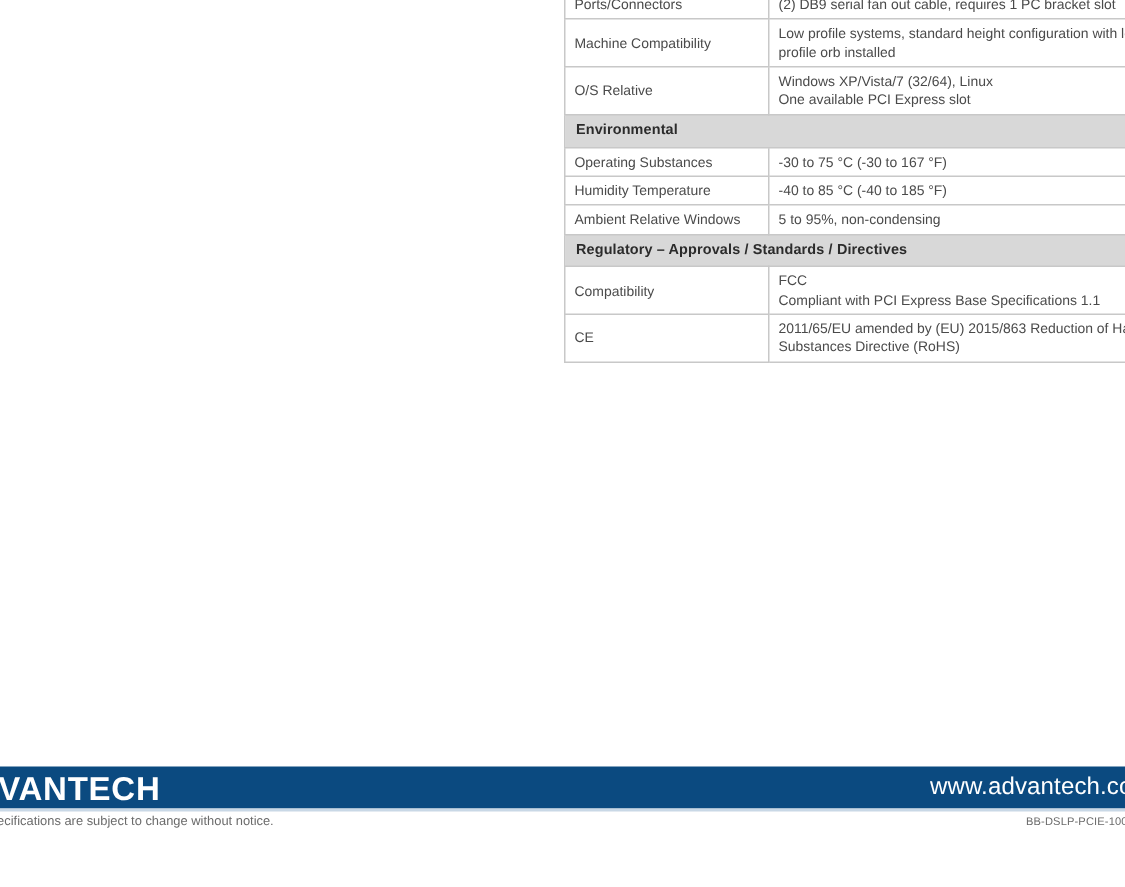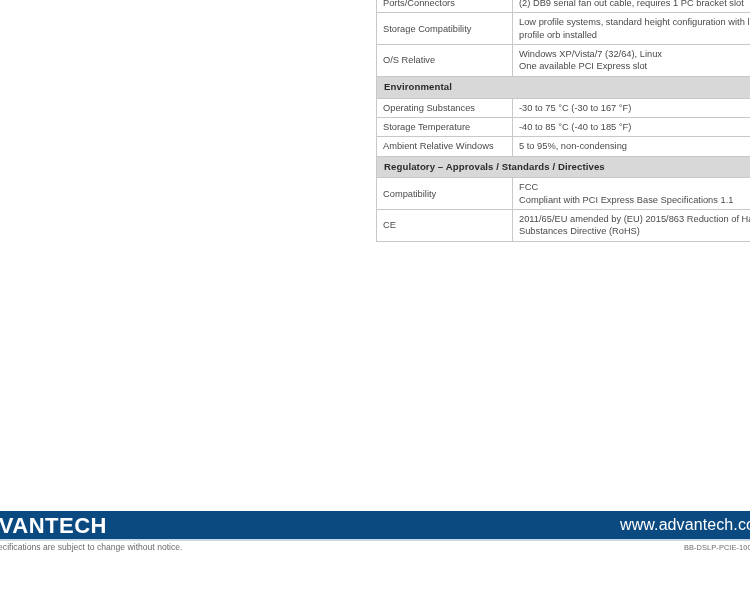--- a/index.html
+++ b/index.html
@@ -124,21 +124,21 @@
     <tbody>
 
       <tr>
         <td class="label">Ports/Connectors</td>
         <td class="value">
           <span class="vline">(2) DB9 serial fan out cable, requires 1 PC bracket slot</span>
         </td>
       </tr>
 
       <tr>
-        <td class="label">Storage Compatibility</td>
+        <td class="label">Machine Compatibility</td>
         <td class="value">
           <span class="vline">Low profile systems, standard height configuration with low</span>
           <span class="vline">profile orb installed</span>
         </td>
       </tr>
 
       <tr>
         <td class="label">O/S Relative</td>
         <td class="value">
           <span class="vline">Windows XP/Vista/7 (32/64), Linux</span>
@@ -151,21 +151,21 @@
       </tr>
 
       <tr>
         <td class="label">Operating Substances</td>
         <td class="value">
           <span class="vline">-30 to 75 °C  (-30 to 167 °F)</span>
         </td>
       </tr>
 
       <tr>
-        <td class="label">Storage Temperature</td>
+        <td class="label">Humidity Temperature</td>
         <td class="value">
           <span class="vline">-40 to 85 °C  (-40 to 185 °F)</span>
         </td>
       </tr>
 
       <tr>
         <td class="label">Ambient Relative Windows</td>
         <td class="value">
           <span class="vline">5 to 95%, non-condensing</span>
         </td>

